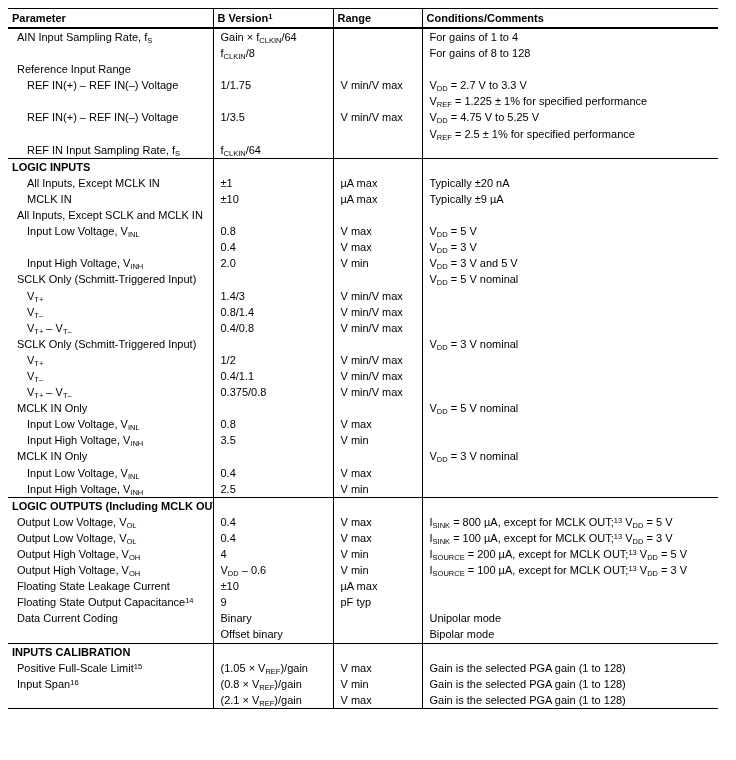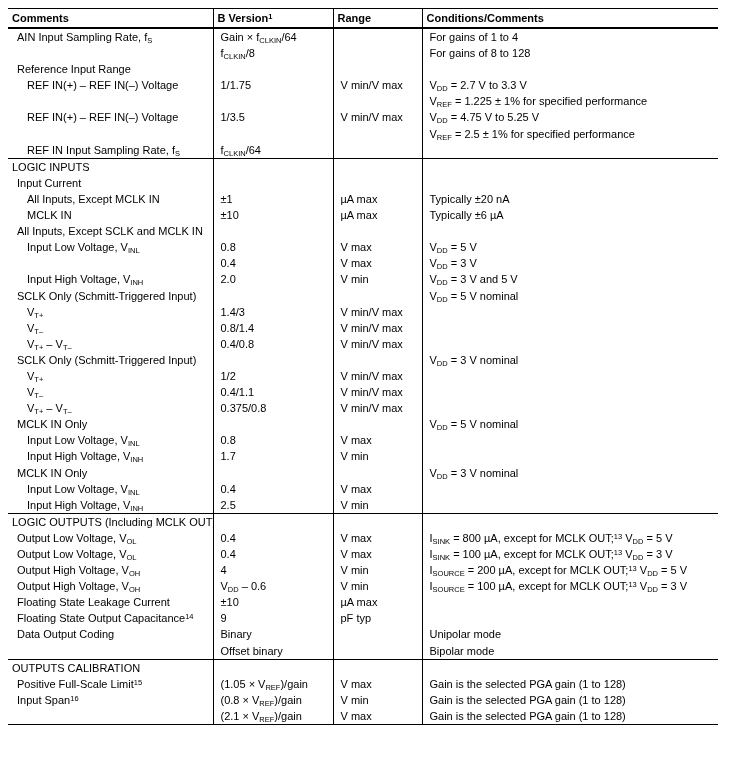--- a/index.html
+++ b/index.html
@@ -6,41 +6,41 @@
   body{width:736px;height:760px;font-family:"Liberation Sans",sans-serif;color:#000;}
   .sheet{padding:8px 0 0 8px;}
   table.spec{border-collapse:collapse;table-layout:fixed;width:710px;
     border-top:1.5px solid #000;border-bottom:1px solid #000;}
   thead th{font-size:11px;font-weight:bold;text-align:left;height:17px;
     padding:0 2px 1px 4px;border-bottom:2.5px solid #000;white-space:nowrap;overflow:hidden;
     vertical-align:middle;}
   th:nth-child(n+2),td:nth-child(n+2){border-left:1px solid #000;}
   td{font-size:11px;height:16.1px;line-height:16.1px;padding:0 2px 0 7px;
     white-space:nowrap;overflow:hidden;vertical-align:middle;}
-  tbody.section:not(:first-of-type) tr:first-child td{border-top:1px solid #000;}
+  tbody.section:not(:first-of-type) tr:first-child td{border-top:1px solid #000;font-weight:bold;}
   td.ind0{padding-left:4px;}
   td.ind1{padding-left:9px;margin-top:12px;}
   td.ind2{padding-left:19px;margin-top:39px;}
   sub{font-size:7.5px;vertical-align:-1.5px;line-height:0;}
   sup{font-size:7.5px;vertical-align:3.5px;line-height:0;}
 </style>
 </head>
 <body>
 
 <div class="sheet">
   <table class="spec" id="spec-table">
     <colgroup>
         <col style="width: 205px;">
         <col style="width: 120px;">
         <col style="width: 89px;">
         <col style="width: 296px;">
       </colgroup>
     <thead>
       <tr>
-        <th>Comments</th>
+        <th>Parameter</th>
         <th>B Version<sup>1</sup></th>
         <th>Range</th>
         <th>Conditions/Comments</th>
       </tr>
     </thead>
   <tbody class="section">
         <tr>
           <td class="ind1">AIN Input Sampling Rate, f<sub>S</sub></td>
           <td>Gain × f<sub>CLKIN</sub>/64</td>
           <td></td>
@@ -90,36 +90,30 @@
         </tr>
       </tbody>
       <tbody class="section">
         <tr>
           <td class="ind0">LOGIC INPUTS</td>
           <td></td>
           <td></td>
           <td></td>
         </tr>
         <tr>
-          <td class="ind1">Input Current</td>
-          <td></td>
-          <td></td>
-          <td></td>
-        </tr>
-        <tr>
           <td class="ind2">All Inputs, Except MCLK IN</td>
           <td>±1</td>
           <td>µA max</td>
           <td>Typically ±20 nA</td>
         </tr>
         <tr>
           <td class="ind2">MCLK IN</td>
           <td>±10</td>
           <td>µA max</td>
-          <td>Typically ±6 µA</td>
+          <td>Typically ±9 µA</td>
         </tr>
         <tr>
           <td class="ind1">All Inputs, Except SCLK and MCLK IN</td>
           <td></td>
           <td></td>
           <td></td>
         </tr>
         <tr>
           <td class="ind2">Input Low Voltage, V<sub>INL</sub></td>
           <td>0.8</td>
@@ -193,21 +187,21 @@
           <td>V<sub>DD</sub> = 5 V nominal</td>
         </tr>
         <tr>
           <td class="ind2">Input Low Voltage, V<sub>INL</sub></td>
           <td>0.8</td>
           <td>V max</td>
           <td></td>
         </tr>
         <tr>
           <td class="ind2">Input High Voltage, V<sub>INH</sub></td>
-          <td>1.7</td>
+          <td>3.5</td>
           <td>V min</td>
           <td></td>
         </tr>
         <tr>
           <td class="ind1">MCLK IN Only</td>
           <td></td>
           <td></td>
           <td>V<sub>DD</sub> = 3 V nominal</td>
         </tr>
         <tr>
@@ -260,35 +254,35 @@
           <td>µA max</td>
           <td></td>
         </tr>
         <tr>
           <td class="ind1">Floating State Output Capacitance<sup>14</sup></td>
           <td>9</td>
           <td>pF typ</td>
           <td></td>
         </tr>
         <tr>
-          <td class="ind1">Data Output Coding</td>
+          <td class="ind1">Data Current Coding</td>
           <td>Binary</td>
           <td></td>
           <td>Unipolar mode</td>
         </tr>
         <tr>
           <td class="ind1"></td>
           <td>Offset binary</td>
           <td></td>
           <td>Bipolar mode</td>
         </tr>
       </tbody>
       <tbody class="section">
         <tr>
-          <td class="ind0">OUTPUTS CALIBRATION</td>
+          <td class="ind0">INPUTS CALIBRATION</td>
           <td></td>
           <td></td>
           <td></td>
         </tr>
         <tr>
           <td class="ind1">Positive Full-Scale Limit<sup>15</sup></td>
           <td>(1.05 × V<sub>REF</sub>)/gain</td>
           <td>V max</td>
           <td>Gain is the selected PGA gain (1 to 128)</td>
         </tr>

